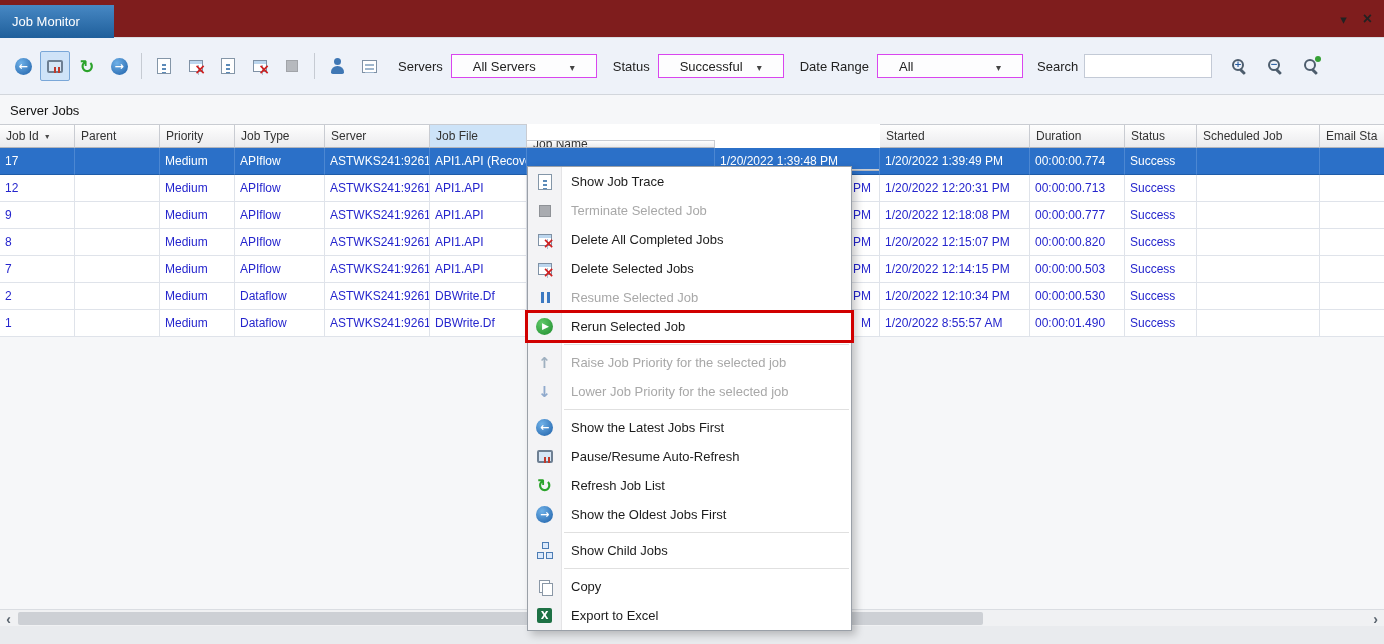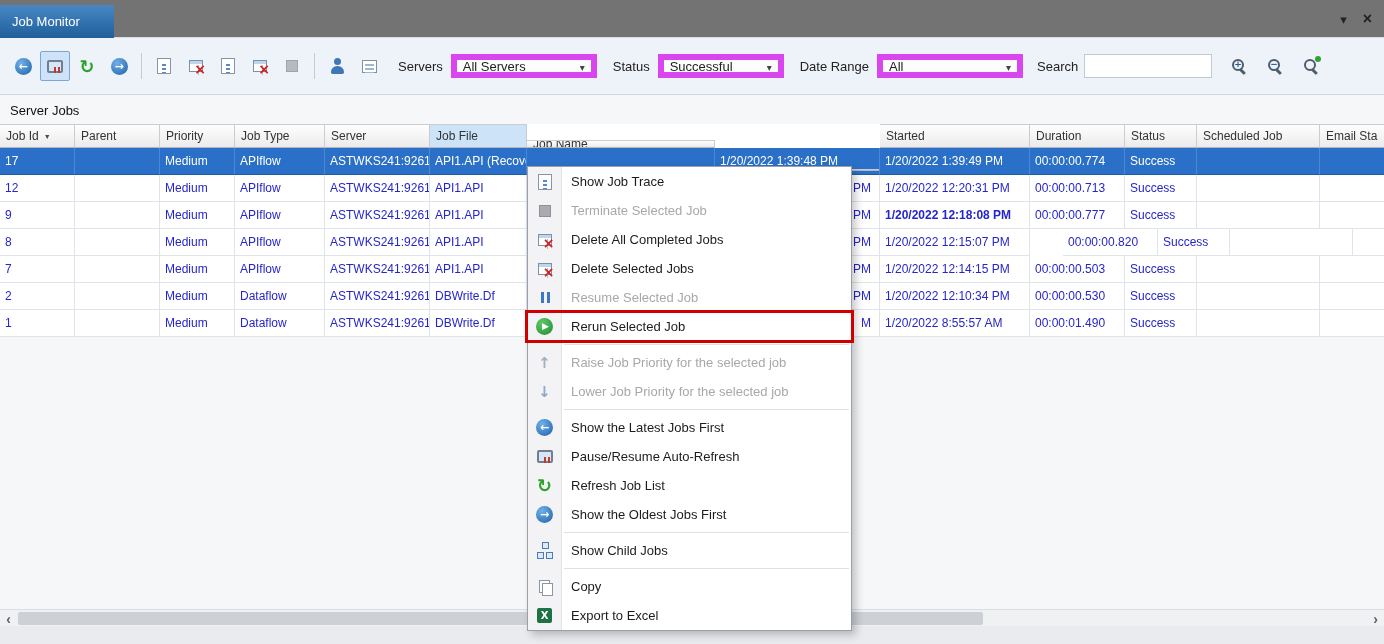--- a/index.html
+++ b/index.html
@@ -1,34 +1,34 @@
 <!DOCTYPE html>
 <html><head>
 <meta charset="utf-8">
 <style>
   * { margin:0; padding:0; box-sizing:border-box; }
   html,body { width:1384px; height:644px; overflow:hidden; }
   body { font-family:"Liberation Sans", sans-serif; background:#f6f7f9; position:relative; }
 
   
-  .titlebar { position:absolute; left:0; top:0; width:100%; height:38px; background:#737373; border-bottom:1px solid #dadde2; }
+  .titlebar { position:absolute; left:0; top:0; width:100%; height:38px; background:#7f1d1d; border-bottom:1px solid #dadde2; }
   .tab { position:absolute; left:0; top:5px; width:114px; height:33px; background:linear-gradient(#4788c4,#1f5f9b); color:#fff; font-size:13px; display:flex; align-items:center; padding-left:12px; }
   .win-icons { position:absolute; right:12px; top:10px; display:flex; gap:16px; align-items:center; }
   .win-caret::before { content:'▾'; font-size:13px; color:#222; }
   .win-close::before { content:'×'; font-size:16px; font-weight:bold; color:#222; line-height:1; }
 
   
   .toolbar { position:absolute; left:0; top:38px; width:100%; height:57px; background:#eef2f9; border-bottom:1px solid #d2d6dc; display:flex; align-items:center; padding:0 8px; }
   .tb-icons { display:flex; align-items:center; gap:2px; }
   .tbtn { width:30px; height:30px; display:flex; align-items:center; justify-content:center; border:1px solid transparent; border-radius:2px; cursor:pointer; }
   .tbtn.pressed { background:#cfe3f8; border-color:#7aa7d8; }
   .tbtn.tdis { opacity:.8; cursor:default; }
   .tsep { width:1px; height:26px; background:#c6cbd3; margin:0 5px; }
   .flt-label { font-size:13px; color:#222; margin-left:14px; margin-right:6px; white-space:nowrap; }
-  .combo { height:24px; background:#fdfdfe; border:6px solid #d946ef; display:flex; align-items:center; justify-content:space-between; padding:0 6px; font-size:13px; color:#222; cursor:pointer; }
+  .combo { height:24px; background:#fdfdfe; border:1px solid #d946ef; display:flex; align-items:center; justify-content:space-between; padding:0 21px; font-size:13px; color:#222; cursor:pointer; }
   .combo .caret::before { content:'▾'; font-size:10px; color:#444; }
   .search-input { height:24px; width:128px; border:1px solid #c3cad6; background:#fff; font-size:13px; padding:0 5px; font-family:"Liberation Sans",sans-serif; }
   .magbtns { display:flex; gap:6px; margin-left:12px; }
 
   
   .section-label { position:absolute; left:10px; top:103px; font-size:13px; color:#111; }
 
   
   .grid { position:absolute; left:0; top:124px; width:1384px; overflow:hidden; background:#fff; }
   .grid-header { display:flex; height:24px; }
@@ -258,37 +258,37 @@
       </div>
       <div class="trow">
         <div class="tcell" style="width: 75px;">9</div>
         <div class="tcell" style="width: 85px;"></div>
         <div class="tcell" style="width: 75px;">Medium</div>
         <div class="tcell" style="width: 90px;">APIflow</div>
         <div class="tcell" style="width: 105px;">ASTWKS241:9261</div>
         <div class="tcell" style="width: 97px;">API1.API</div>
         <div class="tcell" style="width: 188px;"></div>
         <div class="tcell tail" style="width: 165px;">PM</div>
-        <div class="tcell" style="width: 150px; font-weight: bold;">1/20/2022 12:18:08 PM</div>
+        <div class="tcell" style="width: 150px;">1/20/2022 12:18:08 PM</div>
         <div class="tcell" style="width: 95px;">00:00:00.777</div>
         <div class="tcell" style="width: 72px;">Success</div>
         <div class="tcell" style="width: 123px;"></div>
         <div class="tcell" style="width: 70px;"></div>
       </div>
       <div class="trow">
         <div class="tcell" style="width: 75px;">8</div>
         <div class="tcell" style="width: 85px;"></div>
         <div class="tcell" style="width: 75px;">Medium</div>
         <div class="tcell" style="width: 90px;">APIflow</div>
         <div class="tcell" style="width: 105px;">ASTWKS241:9261</div>
         <div class="tcell" style="width: 97px;">API1.API</div>
         <div class="tcell" style="width: 188px;"></div>
         <div class="tcell tail" style="width: 165px;">PM</div>
         <div class="tcell" style="width: 150px;">1/20/2022 12:15:07 PM</div>
-        <div class="tcell" style="width: 95px; margin-left: 33px;">00:00:00.820</div>
+        <div class="tcell" style="width: 95px;">00:00:00.820</div>
         <div class="tcell" style="width: 72px;">Success</div>
         <div class="tcell" style="width: 123px;"></div>
         <div class="tcell" style="width: 70px;"></div>
       </div>
       <div class="trow">
         <div class="tcell" style="width: 75px;">7</div>
         <div class="tcell" style="width: 85px;"></div>
         <div class="tcell" style="width: 75px;">Medium</div>
         <div class="tcell" style="width: 90px;">APIflow</div>
         <div class="tcell" style="width: 105px;">ASTWKS241:9261</div>

